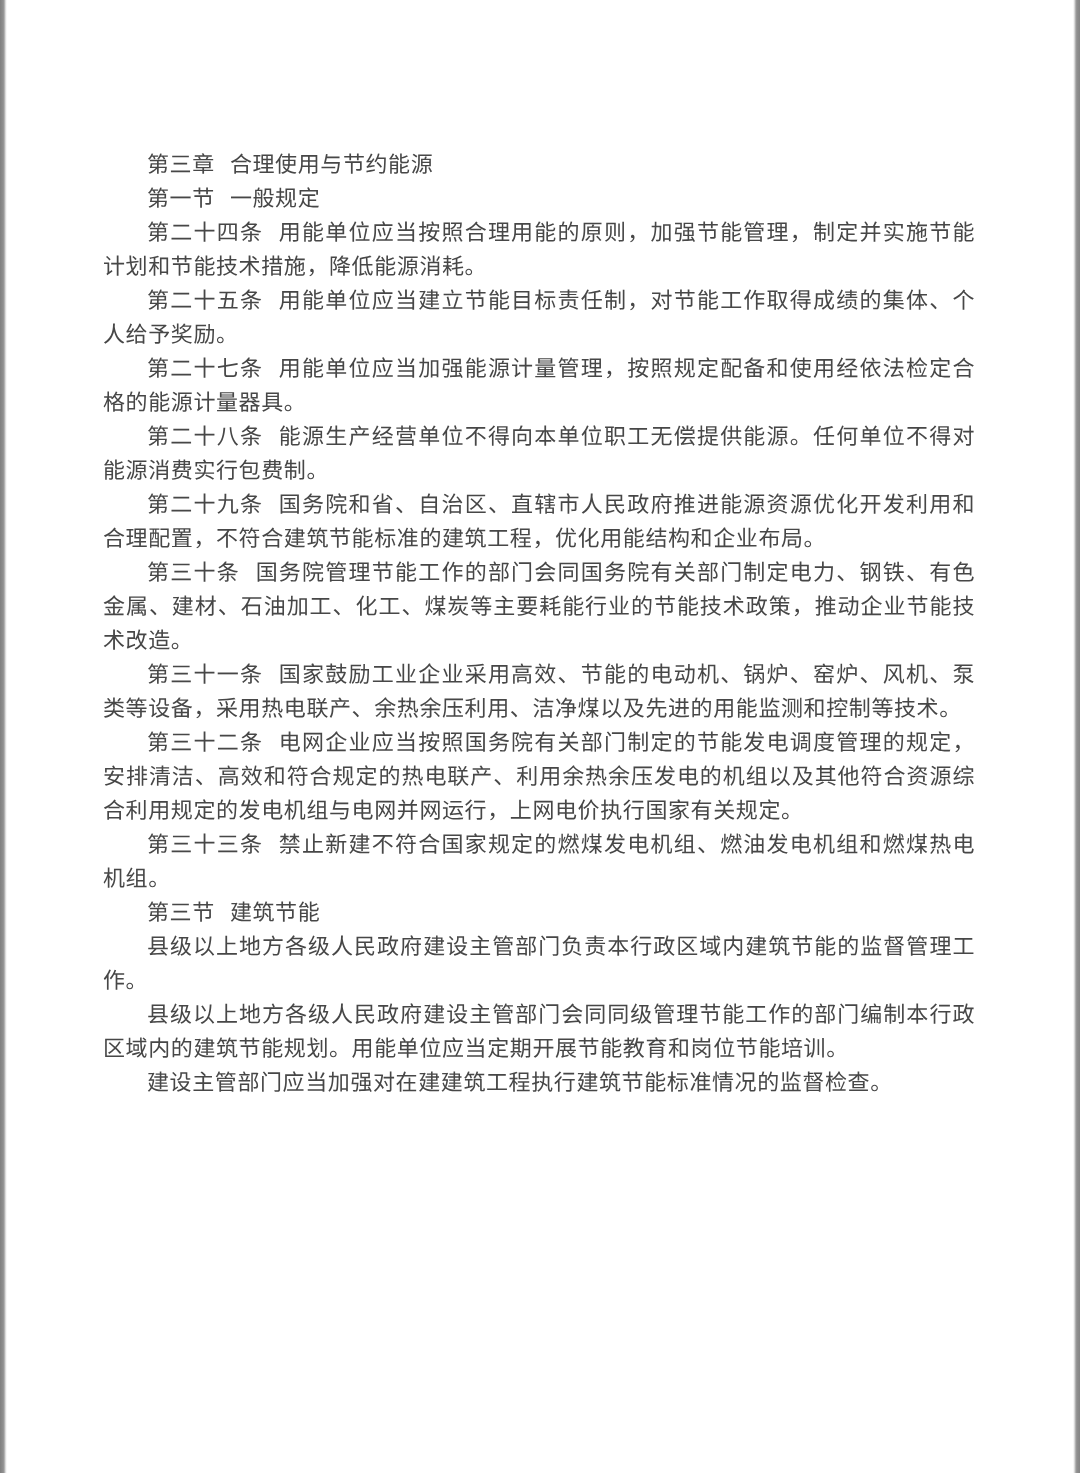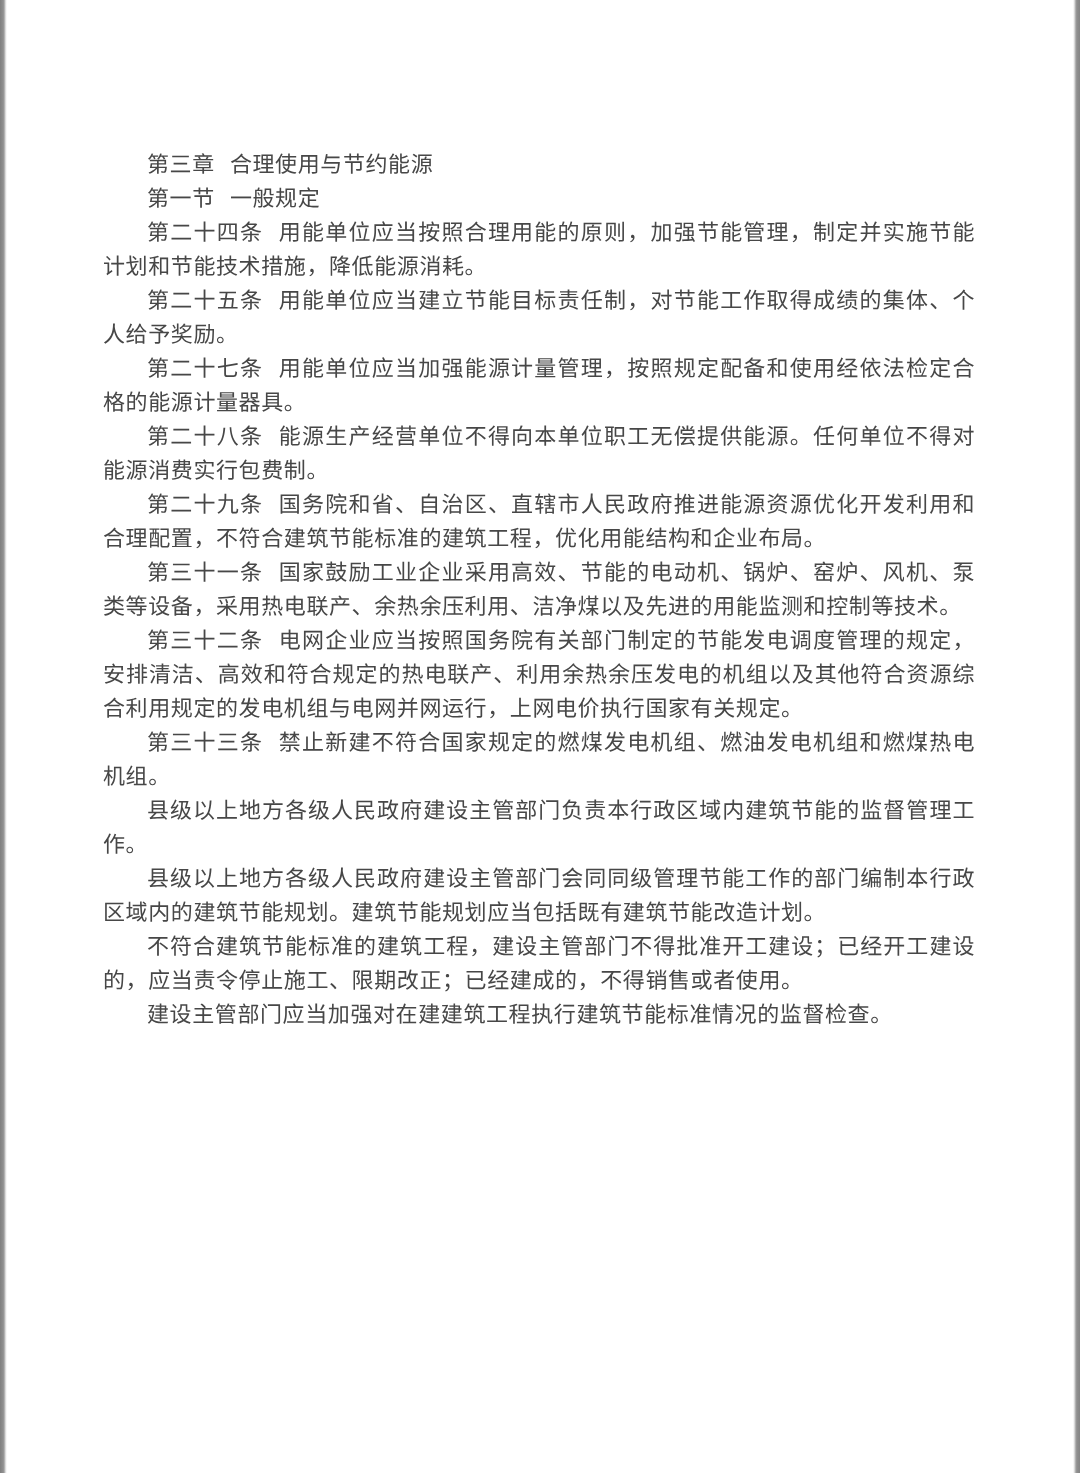--- a/index.html
+++ b/index.html
@@ -61,21 +61,22 @@
   <div class="edge-bar left"></div>
   <div class="edge-bar right"></div>
   <main class="content">
       <p class="para chapter-heading">第三章 合理使用与节约能源</p>
       <p class="para section-heading">第一节 一般规定</p>
       <p class="para article">第二十四条 用能单位应当按照合理用能的原则，加强节能管理，制定并实施节能计划和节能技术措施，降低能源消耗。</p>
       <p class="para article">第二十五条 用能单位应当建立节能目标责任制，对节能工作取得成绩的集体、个人给予奖励。</p>
       <p class="para article">第二十七条 用能单位应当加强能源计量管理，按照规定配备和使用经依法检定合格的能源计量器具。</p>
       <p class="para article">第二十八条 能源生产经营单位不得向本单位职工无偿提供能源。任何单位不得对能源消费实行包费制。</p>
       <p class="para article">第二十九条 国务院和省、自治区、直辖市人民政府推进能源资源优化开发利用和合理配置，不符合建筑节能标准的建筑工程，优化用能结构和企业布局。</p>
+      <p class="para article">第三十条 国务院管理节能工作的部门会同国务院有关部门制定电力、钢铁、有色金属、建材、石油加工、化工、煤炭等主要耗能行业的节能技术政策，推动企业节能技术改造。</p>
       <p class="para article">第三十一条 国家鼓励工业企业采用高效、节能的电动机、锅炉、窑炉、风机、泵类等设备，采用热电联产、余热余压利用、洁净煤以及先进的用能监测和控制等技术。</p>
       <p class="para article">第三十二条 电网企业应当按照国务院有关部门制定的节能发电调度管理的规定，安排清洁、高效和符合规定的热电联产、利用余热余压发电的机组以及其他符合资源综合利用规定的发电机组与电网并网运行，上网电价执行国家有关规定。</p>
       <p class="para article">第三十三条 禁止新建不符合国家规定的燃煤发电机组、燃油发电机组和燃煤热电机组。</p>
+      <p class="para section-heading">第三节 建筑节能</p>
       <p class="para paragraph">县级以上地方各级人民政府建设主管部门负责本行政区域内建筑节能的监督管理工作。</p>
-      <p class="para paragraph">县级以上地方各级人民政府建设主管部门会同同级管理节能工作的部门编制本行政区域内的建筑节能规划。建筑节能规划应当包括既有建筑节能改造计划。</p>
-      <p class="para paragraph">不符合建筑节能标准的建筑工程，建设主管部门不得批准开工建设；已经开工建设的，应当责令停止施工、限期改正；已经建成的，不得销售或者使用。</p>
+      <p class="para paragraph">县级以上地方各级人民政府建设主管部门会同同级管理节能工作的部门编制本行政区域内的建筑节能规划。用能单位应当定期开展节能教育和岗位节能培训。</p>
       <p class="para paragraph">建设主管部门应当加强对在建建筑工程执行建筑节能标准情况的监督检查。</p>
     </main>
 </div>
 
 </body></html>

